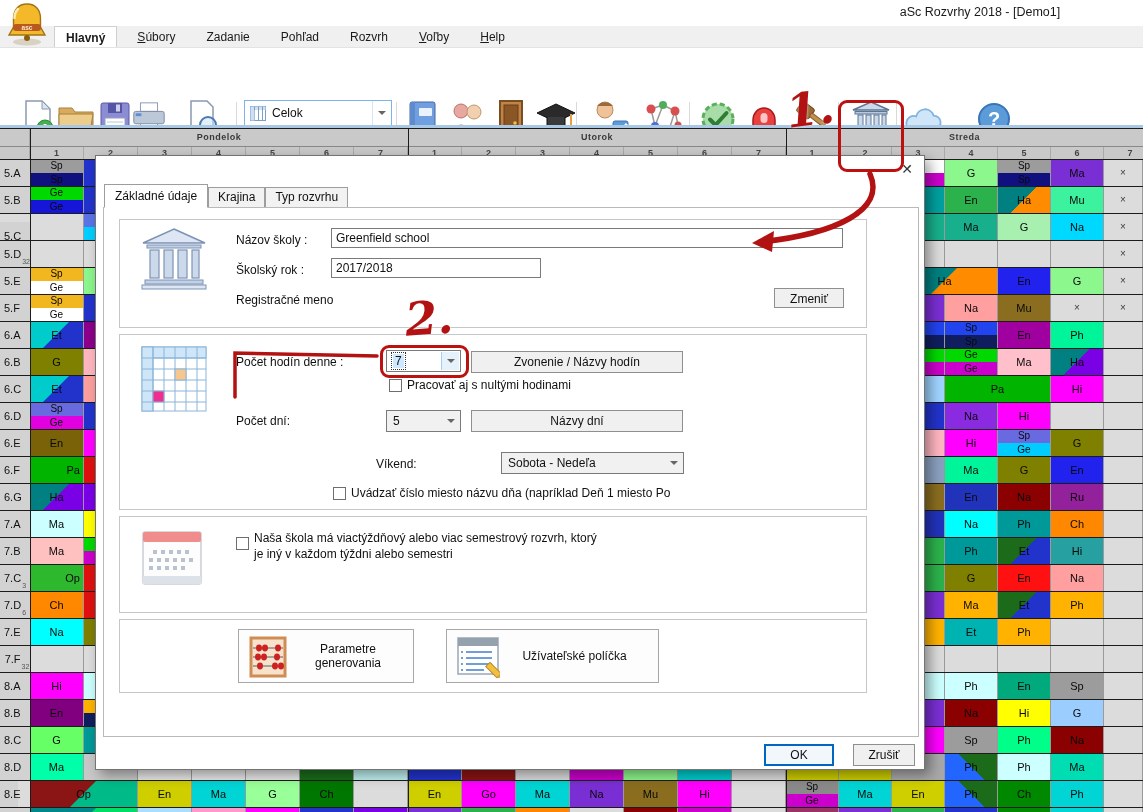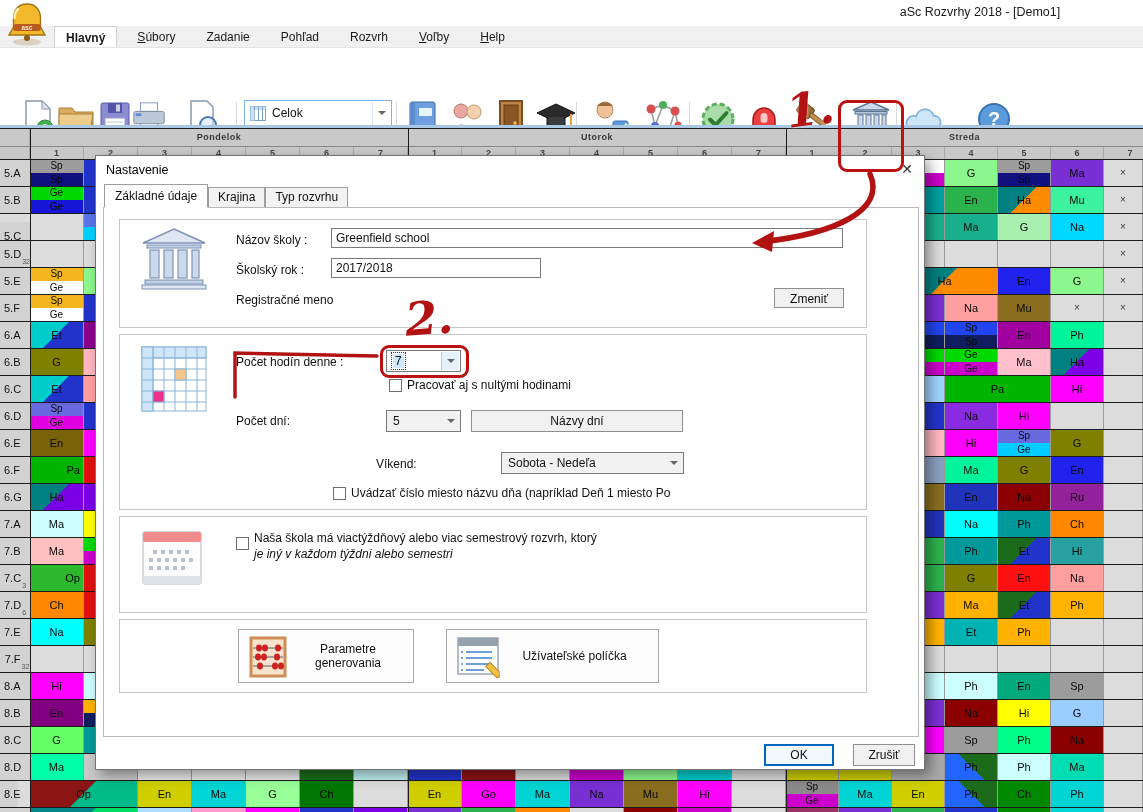--- a/index.html
+++ b/index.html
@@ -1161,21 +1161,20 @@
       <div class="gline-h" style="top: 652px;"></div>
       <div class="gline-h" style="top: 679px;"></div>
       <div class="gline-h" style="top: 0px;"></div>
       <div class="gline-h" style="top: 18px; background: rgb(136, 136, 136);"></div>
       <div class="gline-v" style="left: 30px; height: 684px;"></div>
       <div class="gline-v" style="left: 408px; height: 684px;"></div>
       <div class="gline-v" style="left: 786px; height: 684px;"></div>
     </div>
 
   <div id="dialog">
-    <div id="dlg-title">Nastavenie</div>
     <div id="dlg-close">✕</div>
     <div id="dlg-tabs">
         <div class="dtab active">Základné údaje</div>
         <div class="dtab">Krajina</div>
         <div class="dtab">Typ rozvrhu</div>
       </div>
     <div id="dlg-pane"></div>
 
     <div class="gbox" style="left:23px;top:63px;width:746px;height:107px;"></div>
     <div class="gbox" style="left:23px;top:178px;width:746px;height:174px;"></div>
@@ -1225,20 +1224,21 @@
       <span class="inner">7</span>
       <span class="chev">
           <span class="tri-down"></span>
         </span>
       <div class="note-rect" id="combo-rect"></div>
       <div class="note-num" id="note2">2.</div>
       <svg class="note-svg" style="left:-162px;top:-6px;width:158px;height:56px;">
         <path d="M10 52 L10 8 L152 11" fill="none" stroke="#b31212" stroke-width="3.5" stroke-linecap="round"></path>
       </svg>
     </div>
+    <div class="dbtn" style="left:375px;top:195px;width:212px;">Zvonenie / Názvy hodín</div>
     <span class="cb" style="left:293px;top:223px;"></span>
     <div class="cbtext" style="left:311px;top:222px;">Pracovať aj s nultými hodinami</div>
 
     <div class="dlbl" style="left:140px;top:258px;">Počet dní:</div>
     <div class="combo" style="left:290px;top:254px;width:75px;">
       <span>5</span>
       <span class="chev">
           <span class="tri-down"></span>
         </span>
     </div>
@@ -1272,21 +1272,21 @@
           <rect x="48" y="30" width="4" height="4"></rect>
         <rect x="8" y="38" width="4" height="4"></rect>
           <rect x="16" y="38" width="4" height="4"></rect>
           <rect x="24" y="38" width="4" height="4"></rect>
           <rect x="32" y="38" width="4" height="4"></rect>
           <rect x="40" y="38" width="4" height="4"></rect>
       </g>
     </svg>
     <span class="cb" style="left:140px;top:381px;"></span>
     <div class="cbtext" style="left:158px;top:375px;">Naša škola má viactýždňový alebo viac semestrový rozvrh, ktorý</div>
-    <div class="cbtext" style="left:158px;top:391px;font-style:italic;">je iný v každom týždni alebo semestri</div>
+    <div class="cbtext" style="left:158px;top:391px;">je iný v každom týždni alebo semestri</div>
 
     <div class="bigbtn" style="left:350px;top:473px;width:213px;">
       <svg class="bic" width="44" height="42" viewBox="0 0 44 42">
         <rect x="2" y="2" width="40" height="36" fill="#ffffff" stroke="#9aa7b5" stroke-width="1.5"></rect>
         <rect x="2" y="2" width="40" height="8" fill="#95a1ad"></rect>
         <g stroke="#6f9fd9" stroke-width="2">
             <line x1="10" y1="16" x2="36" y2="16"></line>
             <line x1="10" y1="22" x2="36" y2="22"></line>
             <line x1="10" y1="28" x2="36" y2="28"></line>
             <line x1="10" y1="34" x2="28" y2="34"></line>

